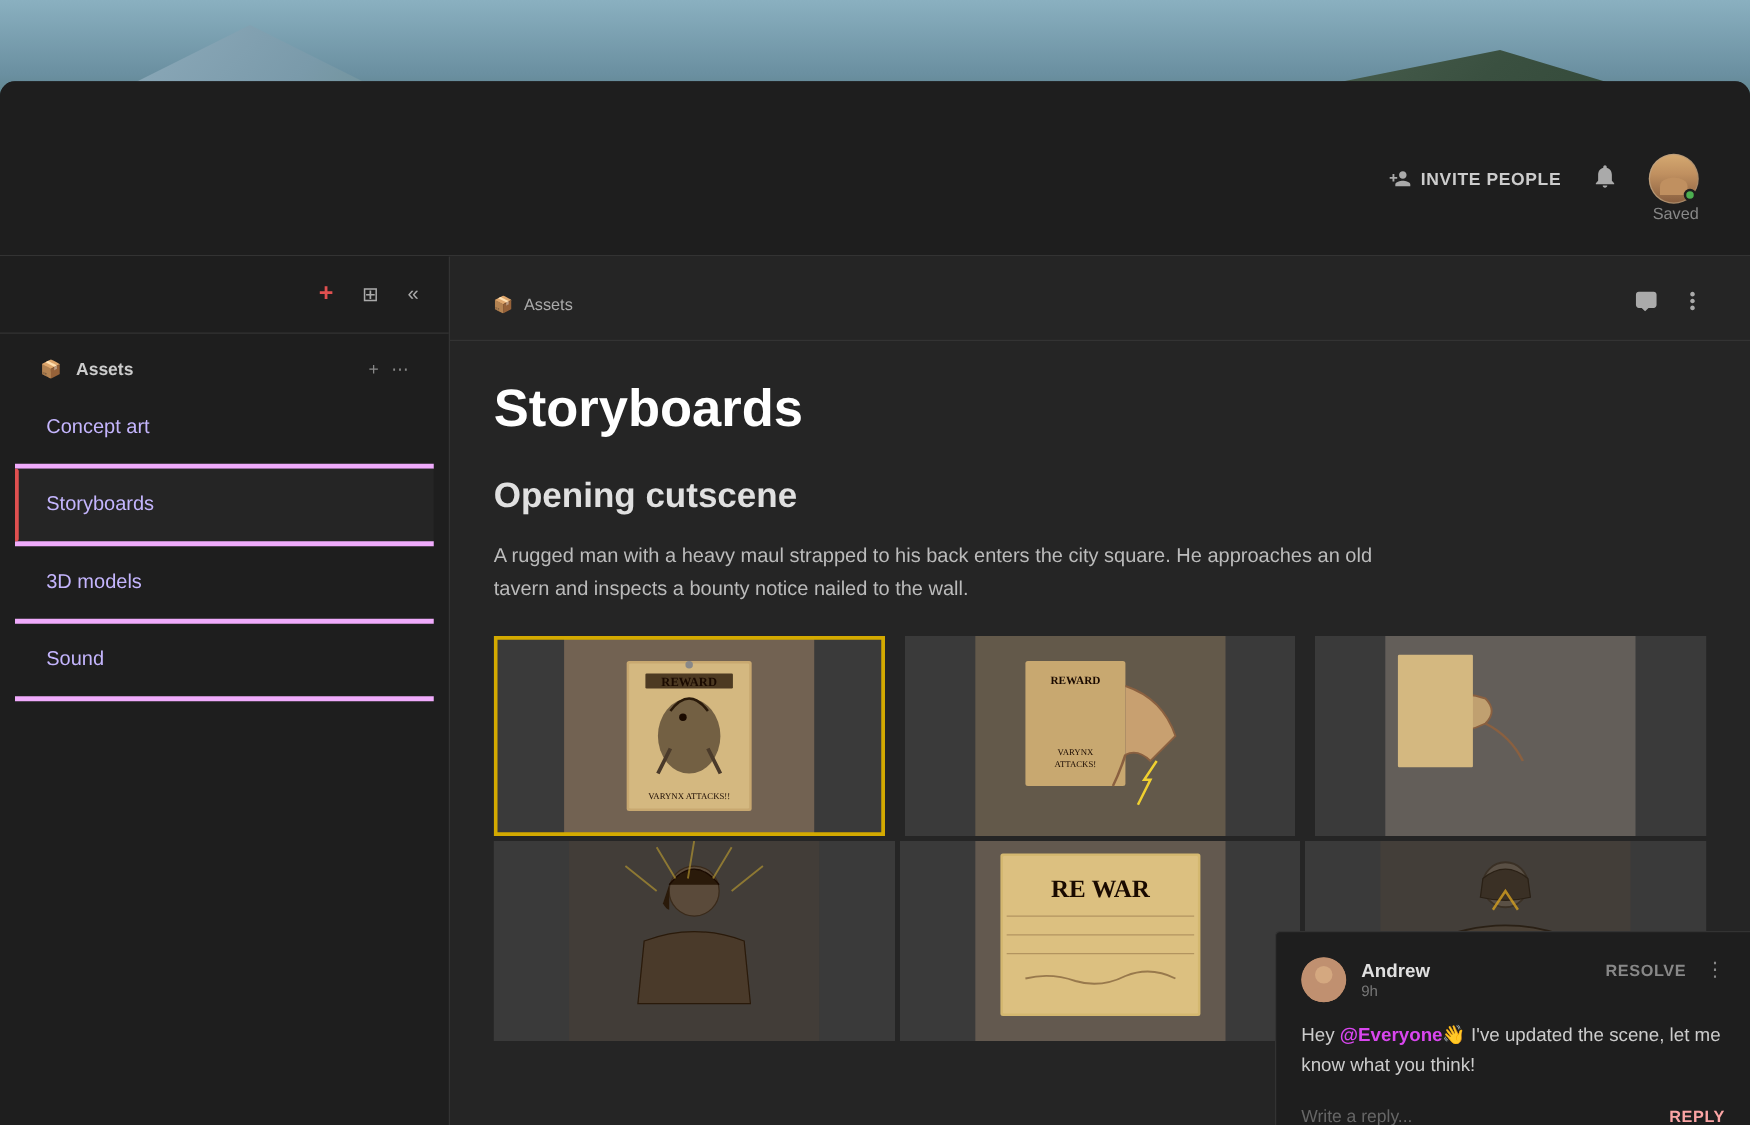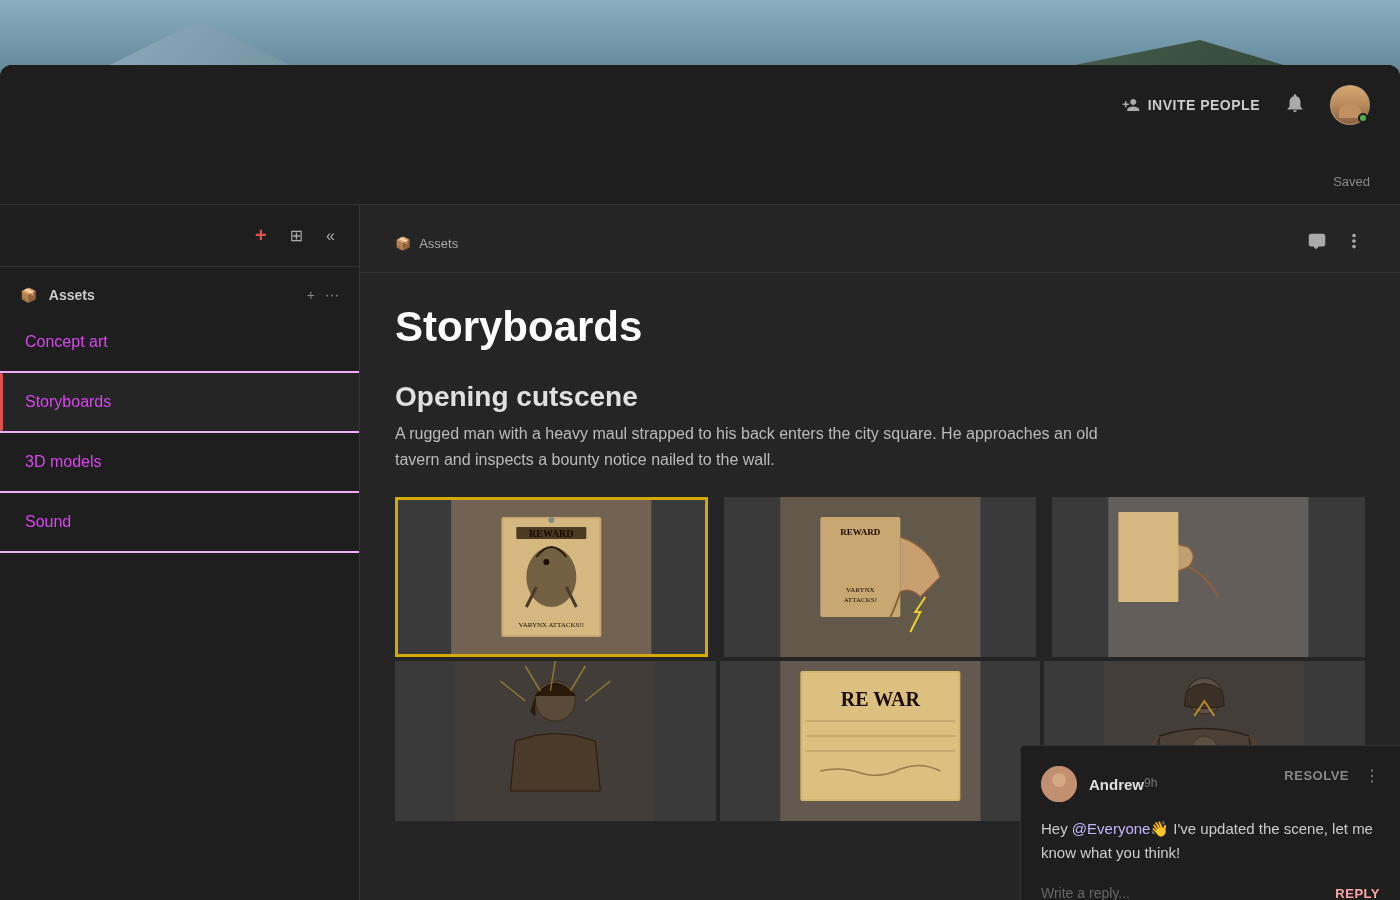--- a/index.html
+++ b/index.html
@@ -49,22 +49,22 @@
       z-index: 1;
       overflow: hidden;
     }
 
     
     .header {
       background: #1e1e1e;
       height: 140px;
       display: flex;
       flex-direction: column;
-      justify-content: space-between;
-      padding: 0;
+      justify-content: flex-end;
+      padding: 11px;
       border-bottom: 1px solid #333;
     }
     .header-top {
       display: flex;
       align-items: center;
       justify-content: flex-end;
       padding: 20px 30px 0;
       gap: 20px;
     }
     .invite-people-btn {
@@ -175,21 +175,21 @@
       display: flex;
       align-items: center;
     }
     .toolbar-btn-plus {
       color: #e05050;
       font-size: 20px;
       font-weight: bold;
     }
 
     .sidebar-section {
-      padding: 10px 0;
+      padding: 10px 12px;
     }
     .sidebar-section-header {
       display: flex;
       align-items: center;
       justify-content: space-between;
       padding: 10px 20px;
       color: #ccc;
       font-size: 14px;
       font-weight: 600;
     }
@@ -206,24 +206,24 @@
       border: none;
       color: #888;
       cursor: pointer;
       font-size: 14px;
     }
 
     .sidebar-item {
       display: flex;
       align-items: center;
       padding: 20px 25px;
-      color: #d946ef;
+      color: #c4b5fd;
       font-size: 16px;
       cursor: pointer;
-      border-bottom: 2px solid #f0abfc;
+      border-bottom: 4px solid #f0abfc;
       position: relative;
     }
     .sidebar-item.active {
       background: #252525;
     }
     .sidebar-item.active::before {
       content: '';
       position: absolute;
       left: 0;
       top: 0;
@@ -274,21 +274,21 @@
     .page-title {
       font-size: 42px;
       font-weight: 700;
       color: #ffffff;
       margin-bottom: 30px;
     }
     .section-title {
       font-size: 28px;
       font-weight: 600;
       color: #e0e0e0;
-      margin-bottom: 8px;
+      margin-bottom: 20px;
     }
     .section-description {
       font-size: 16px;
       color: #bbb;
       line-height: 1.6;
       margin-bottom: 25px;
       max-width: 750px;
     }
 
     
@@ -353,21 +353,21 @@
     .comment-avatar {
       width: 36px;
       height: 36px;
       border-radius: 50%;
       background: linear-gradient(135deg, #c09070, #a07050);
       flex-shrink: 0;
       overflow: hidden;
     }
     .comment-user-info {
       display: flex;
-      flex-direction: row;
+      flex-direction: column;
     }
     .comment-username {
       font-size: 15px;
       font-weight: 600;
       color: #e0e0e0;
     }
     .comment-time {
       font-size: 12px;
       color: #777;
     }
@@ -392,22 +392,22 @@
       cursor: pointer;
       font-size: 16px;
     }
     .comment-body {
       font-size: 15px;
       color: #ccc;
       line-height: 1.6;
       margin-bottom: 20px;
     }
     .mention {
-      color: #c4b5fd;
-      font-weight: 400;
+      color: #d946ef;
+      font-weight: 700;
     }
     .comment-reply-area {
       display: flex;
       align-items: center;
       justify-content: space-between;
       margin-top: 15px;
     }
     .reply-placeholder {
       color: #666;
       font-size: 14px;

